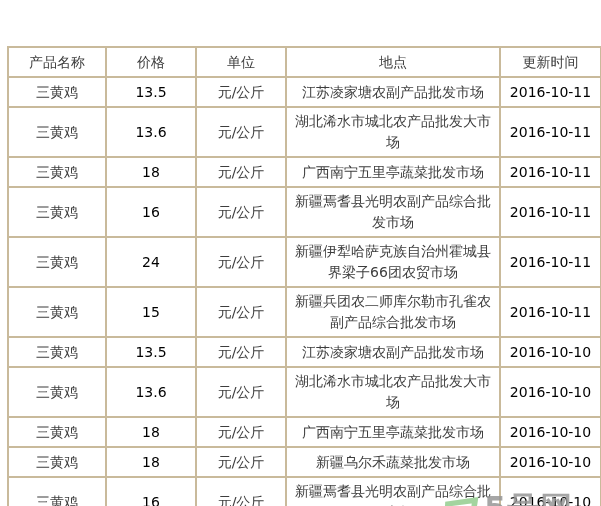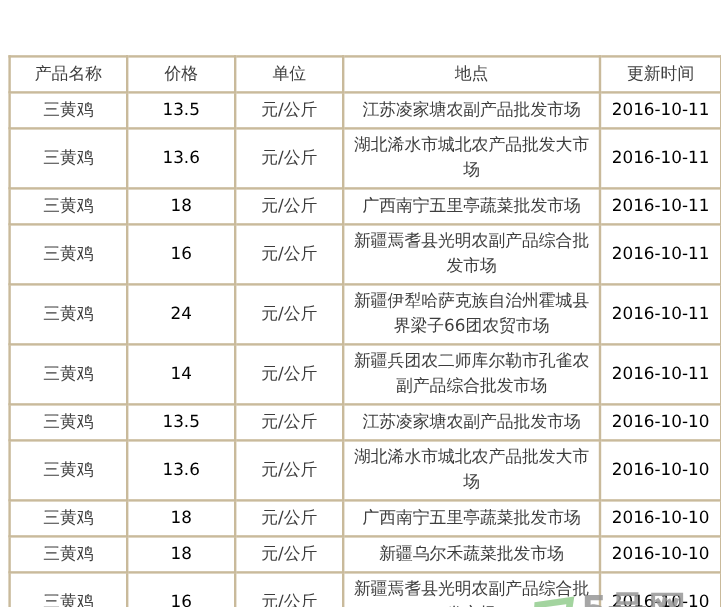--- a/index.html
+++ b/index.html
@@ -146,21 +146,21 @@
   <tr>
     <td class="c-name">三黄鸡</td>
     <td class="c-price">24</td>
     <td class="c-unit">元/公斤</td>
     <td class="c-loc">新疆伊犁哈萨克族自治州霍城县界梁子66团农贸市场</td>
     <td class="c-date">2016-10-11</td>
   </tr>
 
   <tr>
     <td class="c-name">三黄鸡</td>
-    <td class="c-price">14</td>
+    <td class="c-price">15</td>
     <td class="c-unit">元/公斤</td>
     <td class="c-loc">新疆兵团农二师库尔勒市孔雀农副产品综合批发市场</td>
     <td class="c-date">2016-10-11</td>
   </tr>
 
   <tr>
     <td class="c-name">三黄鸡</td>
     <td class="c-price">13.5</td>
     <td class="c-unit">元/公斤</td>
     <td class="c-loc">江苏凌家塘农副产品批发市场</td>

